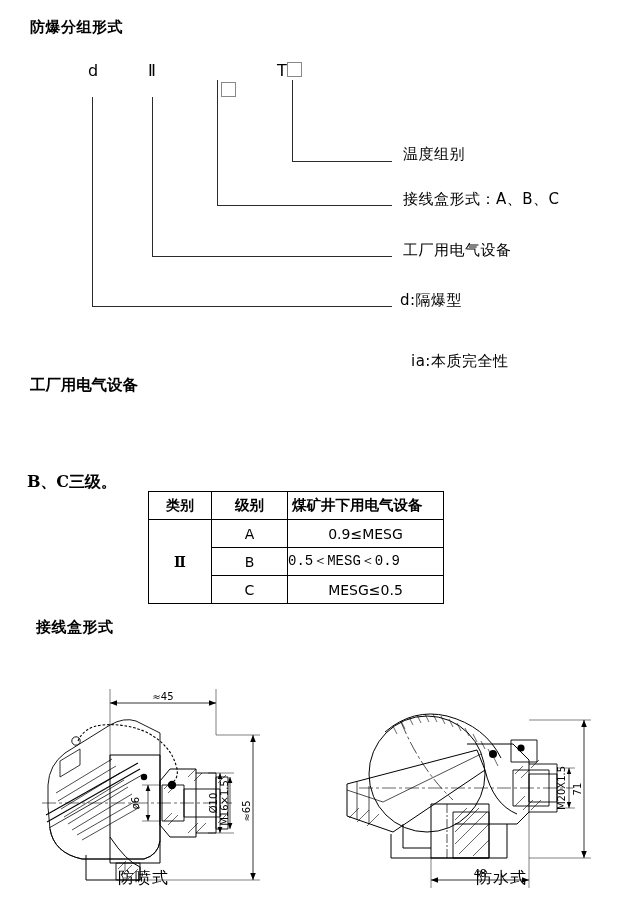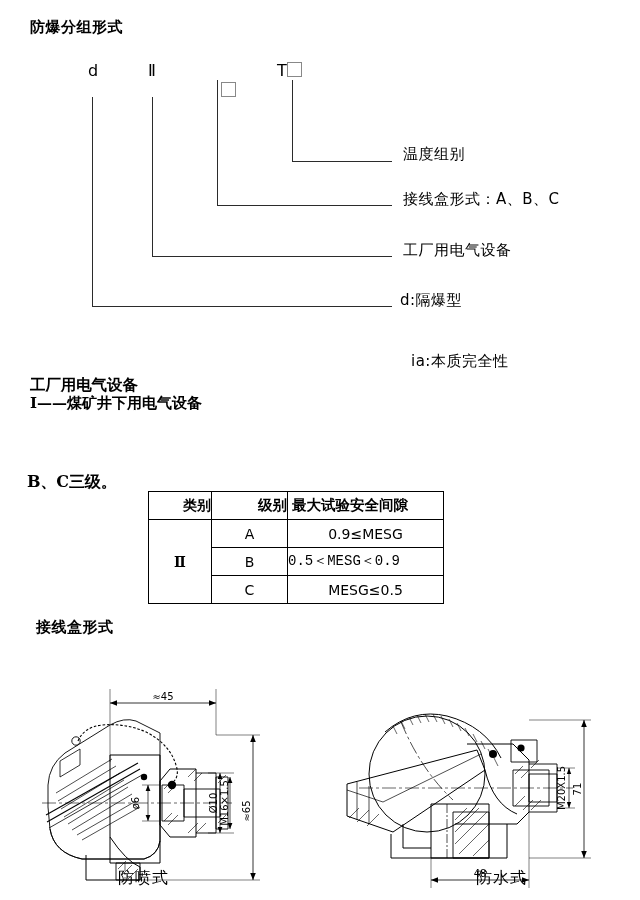--- a/index.html
+++ b/index.html
@@ -81,21 +81,21 @@
     text-align: center;
     vertical-align: middle;
     font-weight: normal;
     font-size: 14px;
     height: 27px;
     white-space: nowrap;
   }
   .mesg-table .c0 { width: 62px; font-family: "DejaVu Serif","Liberation Serif",serif; font-weight:600; font-size:14px;}
   .mesg-table .c1 { width: 75px; }
   .mesg-table .c2 { width: 155px; overflow: visible; }
-  .mesg-table thead td { font-family: "DejaVu Serif","Liberation Serif",serif; font-weight:600; font-size:14.5px;text-align:right;}
+  .mesg-table thead td { font-family: "DejaVu Serif","Liberation Serif",serif; font-weight:600; font-size:14.5px;}
   .mesg-table .hd3 { position: relative; }
   .mesg-table .hd3 span { position:absolute; left: 4px; top: 4px; }
   .ovf { position: relative; }
   .ovf span { position: absolute; left: 0; top: 4px; width: 170px; text-align: left; font-family: Liberation Mono, monospace; }
 
   
   .caption {
     font-size: 16px;
     font-family: "DejaVu Sans", "Liberation Sans", sans-serif;
     letter-spacing: 1px;
@@ -143,33 +143,32 @@
   <div class="abs callout" style="left:403px; top:191px;">接线盒形式：A、B、C</div>
 
   <div class="abs callout" style="left:403px; top:242px;">工厂用电气设备</div>
 
   <div class="abs callout" style="left:380px; top:292px;margin-left:20px;">d:隔爆型</div>
 
   <div class="abs callout" style="left:411px; top:353px;">ia:本质完全性</div>
 
   <div class="abs body-text-serif" style="left:30px; top:376px;">工厂用电气设备</div>
 
-  <div class="abs cls-line" style="left:30px; top:395px;">Ⅰ——煤矿井下用电气设备</div>
 
 
 
   <div class="abs body-text-serif" style="left:27px; top:473px; font-size:16px;">B、C三级。</div>
 
   <table class="mesg-table">
     <thead>
       <tr>
         <td class="c0">类别</td>
         <td class="c1">级别</td>
         <td class="c2 hd3">
-            <span>最大试验安全间隙</span>
+            <span>煤矿井下用电气设备</span>
           </td>
       </tr>
     </thead>
     <tbody>
       <tr>
         <td class="c0" rowspan="3">Ⅱ</td>
         <td class="c1">A</td>
         <td class="c2">0.9≤MESG</td>
       </tr>
       <tr>

